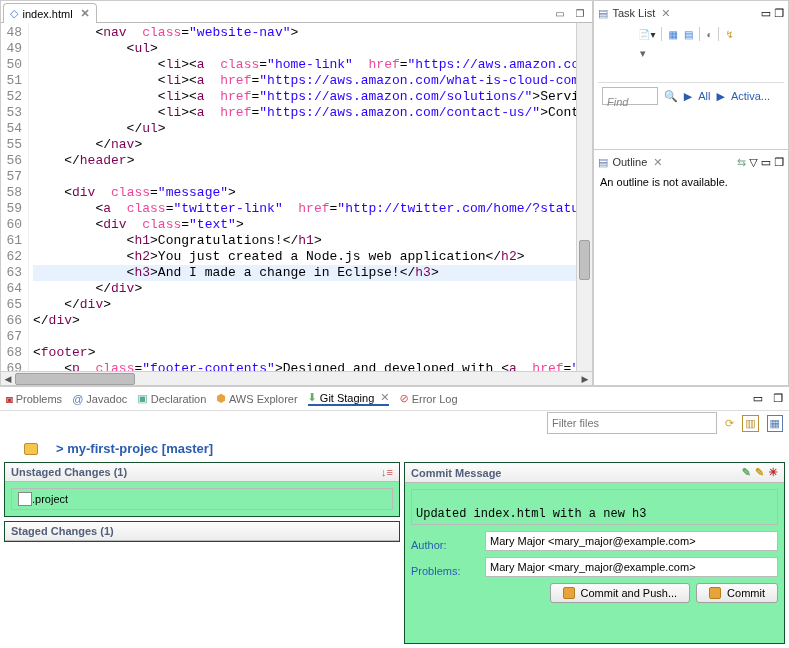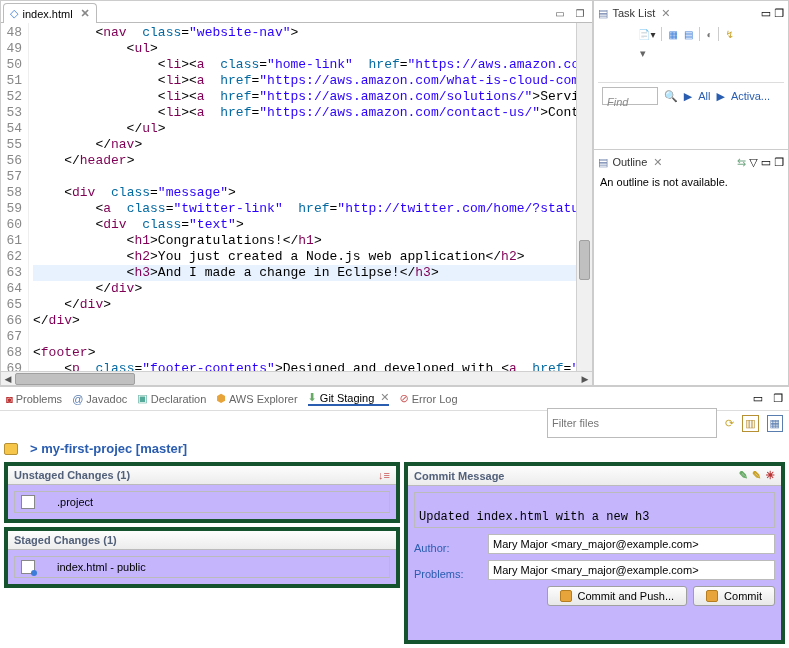--- a/index.html
+++ b/index.html
@@ -13,21 +13,21 @@
 .tab { display: inline-flex; align-items: center; padding: 2px 6px 2px 6px; background: #fff; border: 1px solid #bbb; border-bottom: none; border-top-left-radius: 4px; border-top-right-radius: 4px; margin-left: 2px; gap: 4px; font-size: 11px; position: relative; top: 1px; height: 20px; }
 .tab .close-x { color: #888; font-weight: bold; margin-left: 4px; cursor: pointer; }
 .toolbar-icons { display: flex; gap: 4px; margin-left: auto; padding-right: 4px; align-items: center; height: 18px; }
 .toolbar-icons .icon-btn { width: 16px; height: 16px; display: inline-flex; align-items: center; justify-content: center; color: #555; cursor: pointer; font-size: 10px; border: 1px solid transparent; }
 
 .code-area { display: flex; flex: 1; overflow: hidden; font-family: "Courier New", monospace; font-size: 13px; background: #fff; }
 .gutter { width: 28px; background: #fff; color: #888; text-align: right; padding: 2px 6px 0 0; border-right: 1px solid #eee; user-select: none; line-height: 16px; }
 .code-lines { flex: 1; padding: 2px 0 0 4px; white-space: pre; overflow: hidden; line-height: 16px; position: relative; color: #000; }
 .code-lines .line.current { background: #e8f2fe; }
 .kw { color: #7f0055; }
-.at { color: #0369a1; }
+.at { color: #ec4899; }
 .str { color: #2a00ff; }
 .scrollbar-v { position: absolute; right: 0; top: 22px; bottom: 14px; width: 16px; background: #f0f0f0; border-left: 1px solid #d0d0d0; }
 .scrollbar-v .thumb { position: absolute; left: 2px; right: 2px; top: 217px; height: 40px; background: #c0c0c0; border: 1px solid #a0a0a0; border-radius: 2px; }
 .scrollbar-h { height: 14px; background: #f0f0f0; border-top: 1px solid #d0d0d0; display: flex; align-items: center; }
 .scrollbar-h .arrow { width: 14px; text-align: center; color: #555; font-size: 9px; }
 .scrollbar-h .track { flex: 1; height: 12px; position: relative; }
 .scrollbar-h .thumb { position: absolute; left: 0; width: 120px; top: 0; bottom: 0; background: #c0c0c0; border: 1px solid #a0a0a0; border-radius: 2px; }
 
 .tasklist-pane { border: 1px solid #ccc; padding: 2px 4px; background: #fff; height: 150px; }
 .outline-pane { border: 1px solid #ccc; border-top: none; padding: 2px 4px; background: #fff; flex: 1; }
@@ -39,31 +39,31 @@
 .find-row { display: flex; align-items: center; gap: 6px; padding: 4px; margin-top: 22px; border-top: 1px solid #ddd; }
 .find-box { border: 1px solid #bbb; padding: 8px 4px; width: 56px; height: 18px; color: #888; font-style: italic; }
 .link { color: #2a5db0; cursor: pointer; }
 
 .bottom-tabs { display: flex; align-items: center; gap: 10px; height: 24px; padding: 2px 6px; border-bottom: 1px solid #ddd; }
 .bottom-tabs .vt { display: inline-flex; align-items: center; gap: 3px; color: #666; cursor: pointer; }
 .bottom-tabs .vt.active { color: #000; border-bottom: 2px solid #2a5db0; }
 .bottom-tabs .spacer { flex: 1; }
 
 .filter-row { display: flex; align-items: center; gap: 8px; padding: 2px 6px; height: 24px; justify-content: flex-end; }
-.filter-row input { border: 1px solid #bbb; height: 30px; padding: 1px 4px; width: 170px; font-size: 11px; color: #888; }
-
-.repo-heading { font-size: 13px; font-weight: bold; color: #2a5db0; padding: 6px 4px; display: flex; align-items: center; gap: 12px; }
+.filter-row input { border: 1px solid #bbb; height: 22px; padding: 1px 4px; width: 170px; font-size: 11px; color: #888; }
+
+.repo-heading { font-size: 13px; font-weight: bold; color: #2a5db0; padding: 6px 24px; display: flex; align-items: center; gap: 18px; }
 .repo-heading .ic { width: 14px; height: 12px; background: #f5c64a; border: 1px solid #b89034; border-radius: 2px; display: inline-block; }
 .staging-grid { display: grid; grid-template-columns: 396px 1fr; grid-template-rows: auto; gap: 4px; padding: 0 4px 4px 4px; flex: 1; }
 .staging-left { display: flex; flex-direction: column; gap: 4px; }
-.panel { border: 4px solid #14532d; background: #c4b5fd; }
+.panel { border: 1px solid #14532d; background: #86efac; }
 .panel .panel-head { background: linear-gradient(#fdfdfd,#ececec); color: #52607a; font-weight: bold; padding: 3px 6px; border-bottom: 1px solid #bbb; display: flex; align-items: center; }
 .panel .panel-head .ic-right { margin-left: auto; display: flex; gap: 4px; }
 .panel .panel-body { padding: 6px; min-height: 28px; }
-.file-row { display: flex; align-items: center; gap: 22px; border: 1px solid #bbb; padding: 3px 6px; }
+.file-row { display: flex; align-items: center; gap: 0; border: 1px solid #bbb; padding: 3px 6px; }
 .commit-msg-box { border: 1px solid #bbb; padding: 17px 4px; font-family: "Courier New", monospace; font-size: 12px; height: 30px; }
 .field-row { display: flex; align-items: flex-end; gap: 6px; margin-top: 6px; }
 .field-row .lbl { width: 68px; color: #2a5db0; }
 .field-row input { flex: 1; border: 1px solid #bbb; height: 16px; padding: 9px 4px; font-size: 11px; }
 .btn-row { display: flex; gap: 6px; justify-content: flex-end; margin-top: 6px; }
 .btn { border: 1px solid #a0a0a0; background: linear-gradient(#fdfdfd,#e8e8e8); padding: 3px 12px; border-radius: 3px; cursor: pointer; display: inline-flex; align-items: center; gap: 6px; font-size: 11px; }
 .ic-small { width: 12px; height: 12px; display: inline-block; }
 .ic-orange { background: #e7a43a; border:1px solid #b67d20; border-radius:2px; }
 .fileic { width:14px; height:14px; display:inline-block; position:relative; }
 .fileic::before { content:""; position:absolute; inset:0; background:#fff; border:1px solid #888; }
@@ -226,26 +226,20 @@
             <div class="file-row">
               <span class="fileic"></span>
               <span>.project</span>
             </div>
           </div>
         </div>
         <div class="panel">
           <div class="panel-head">
             <span>Staged Changes (1)</span>
           </div>
-          <div class="panel-body">
-            <div class="file-row">
-              <span class="fileic blue"></span>
-              <span>index.html - public</span>
-            </div>
-          </div>
         </div>
       </div>
       <div class="panel">
         <div class="panel-head">
           <span>Commit Message</span>
           <div class="ic-right">
             <span style="color:#6a6;">✎</span>
             <span style="color:#c9a227;">✎</span>
             <span style="color:#b33;">☀</span>
           </div>

